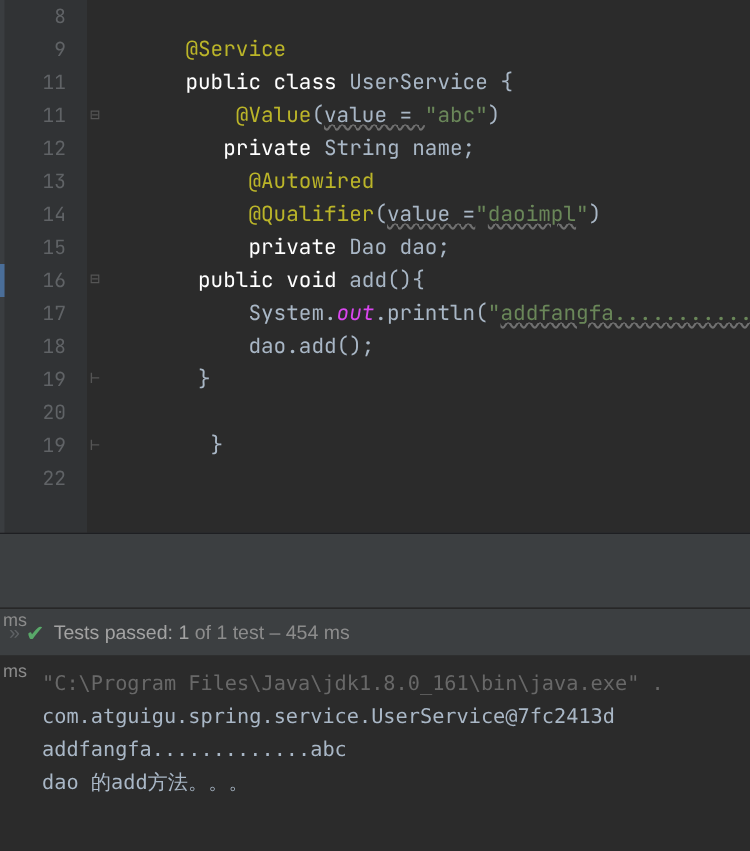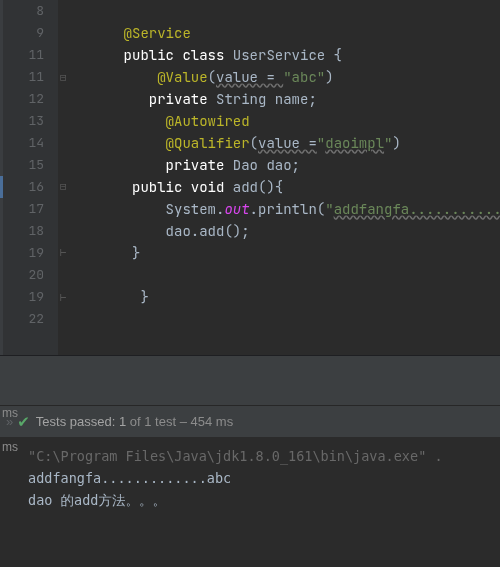--- a/index.html
+++ b/index.html
@@ -132,16 +132,17 @@
   <span class="bold">&nbsp;<span>1</span>&nbsp;</span>
   <span>of 1 test – 454 ms</span>
 </div>
 
 <div class="side-label">ms</div>
 <div class="side-label2">ms</div>
 
 <div class="console">
   <div class="console-lines">
       <div class="dim">"C:\Program Files\Java\jdk1.8.0_161\bin\java.exe" .</div>
+      <div>com.atguigu.spring.service.UserService@7fc2413d</div>
       <div>addfangfa.............abc</div>
       <div>dao 的add方法。。。</div>
     </div>
 </div>
 
 </body></html>

